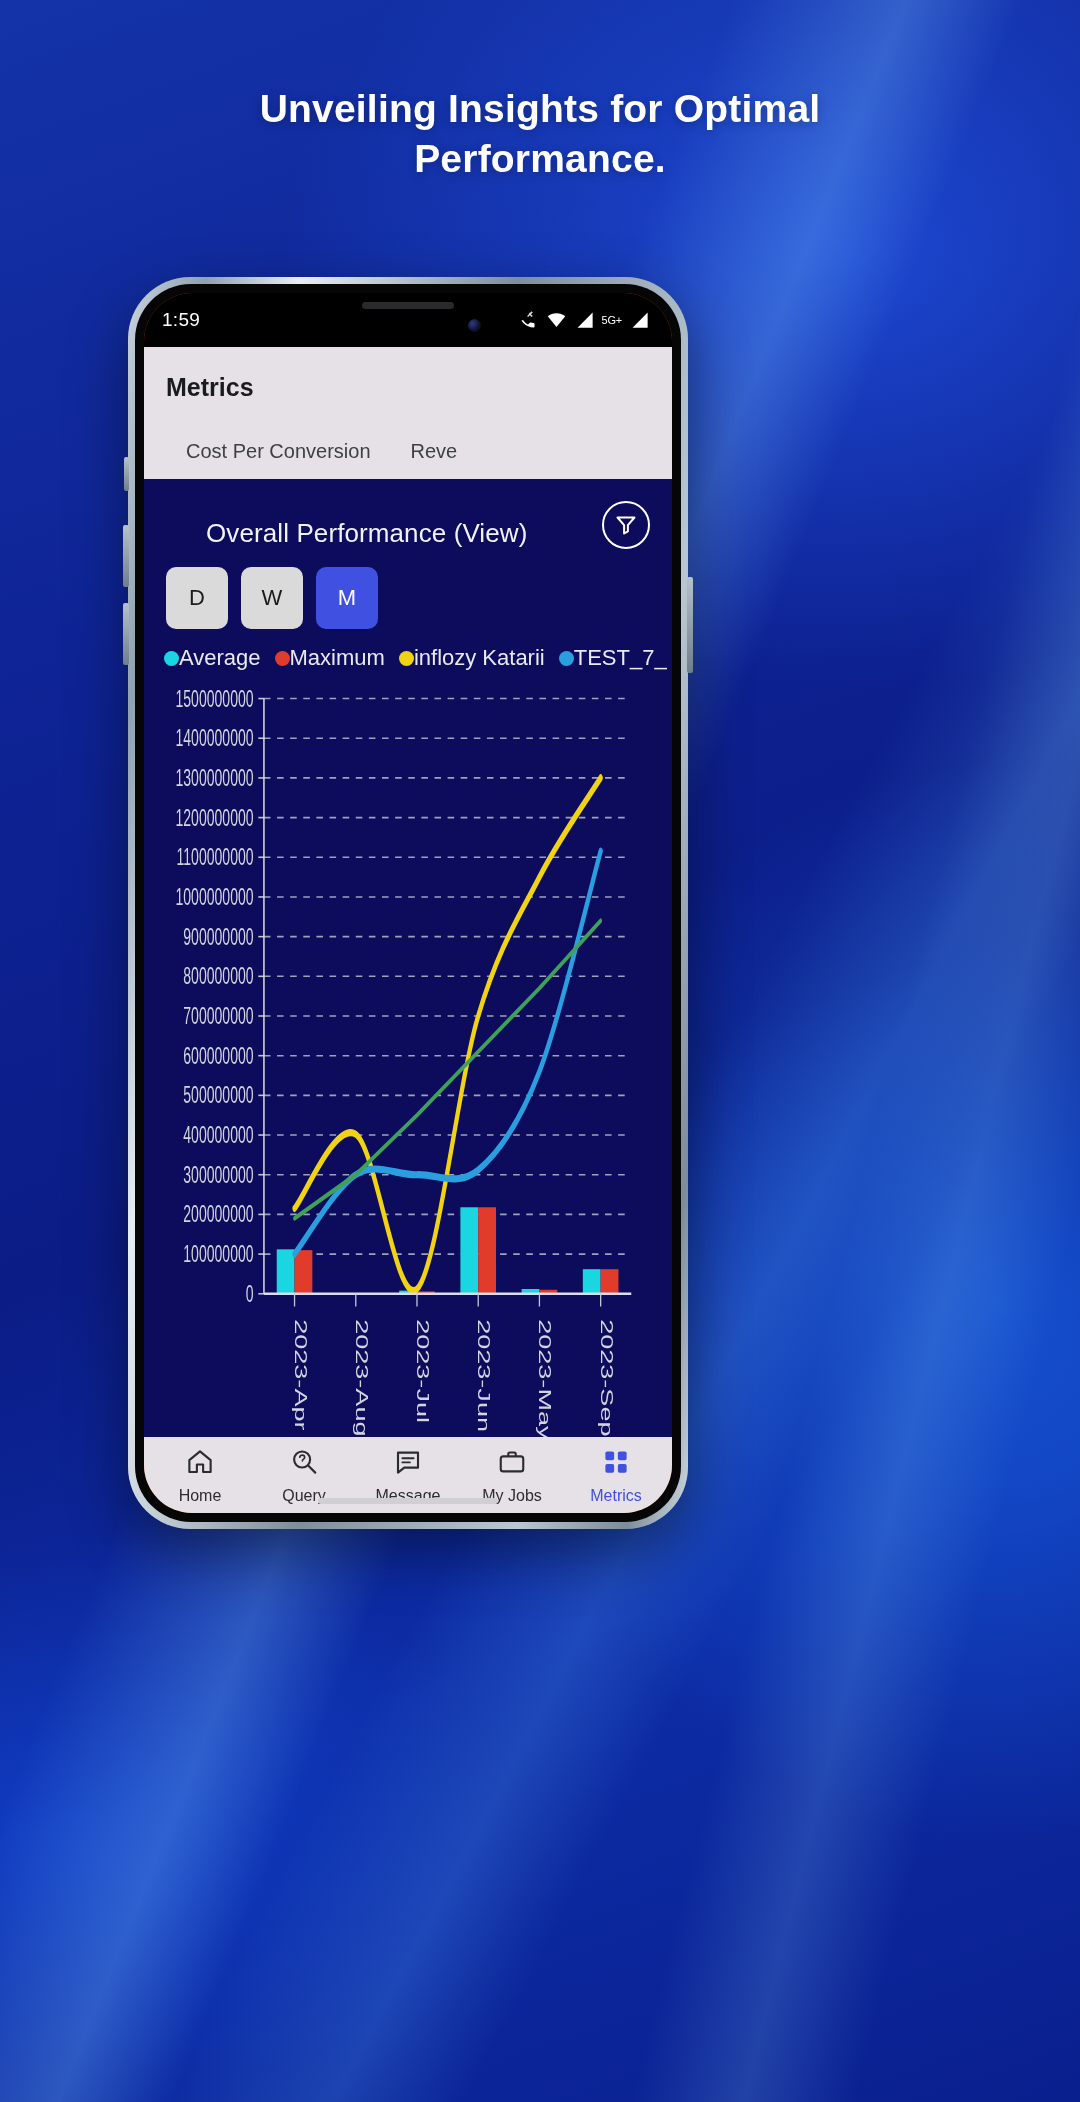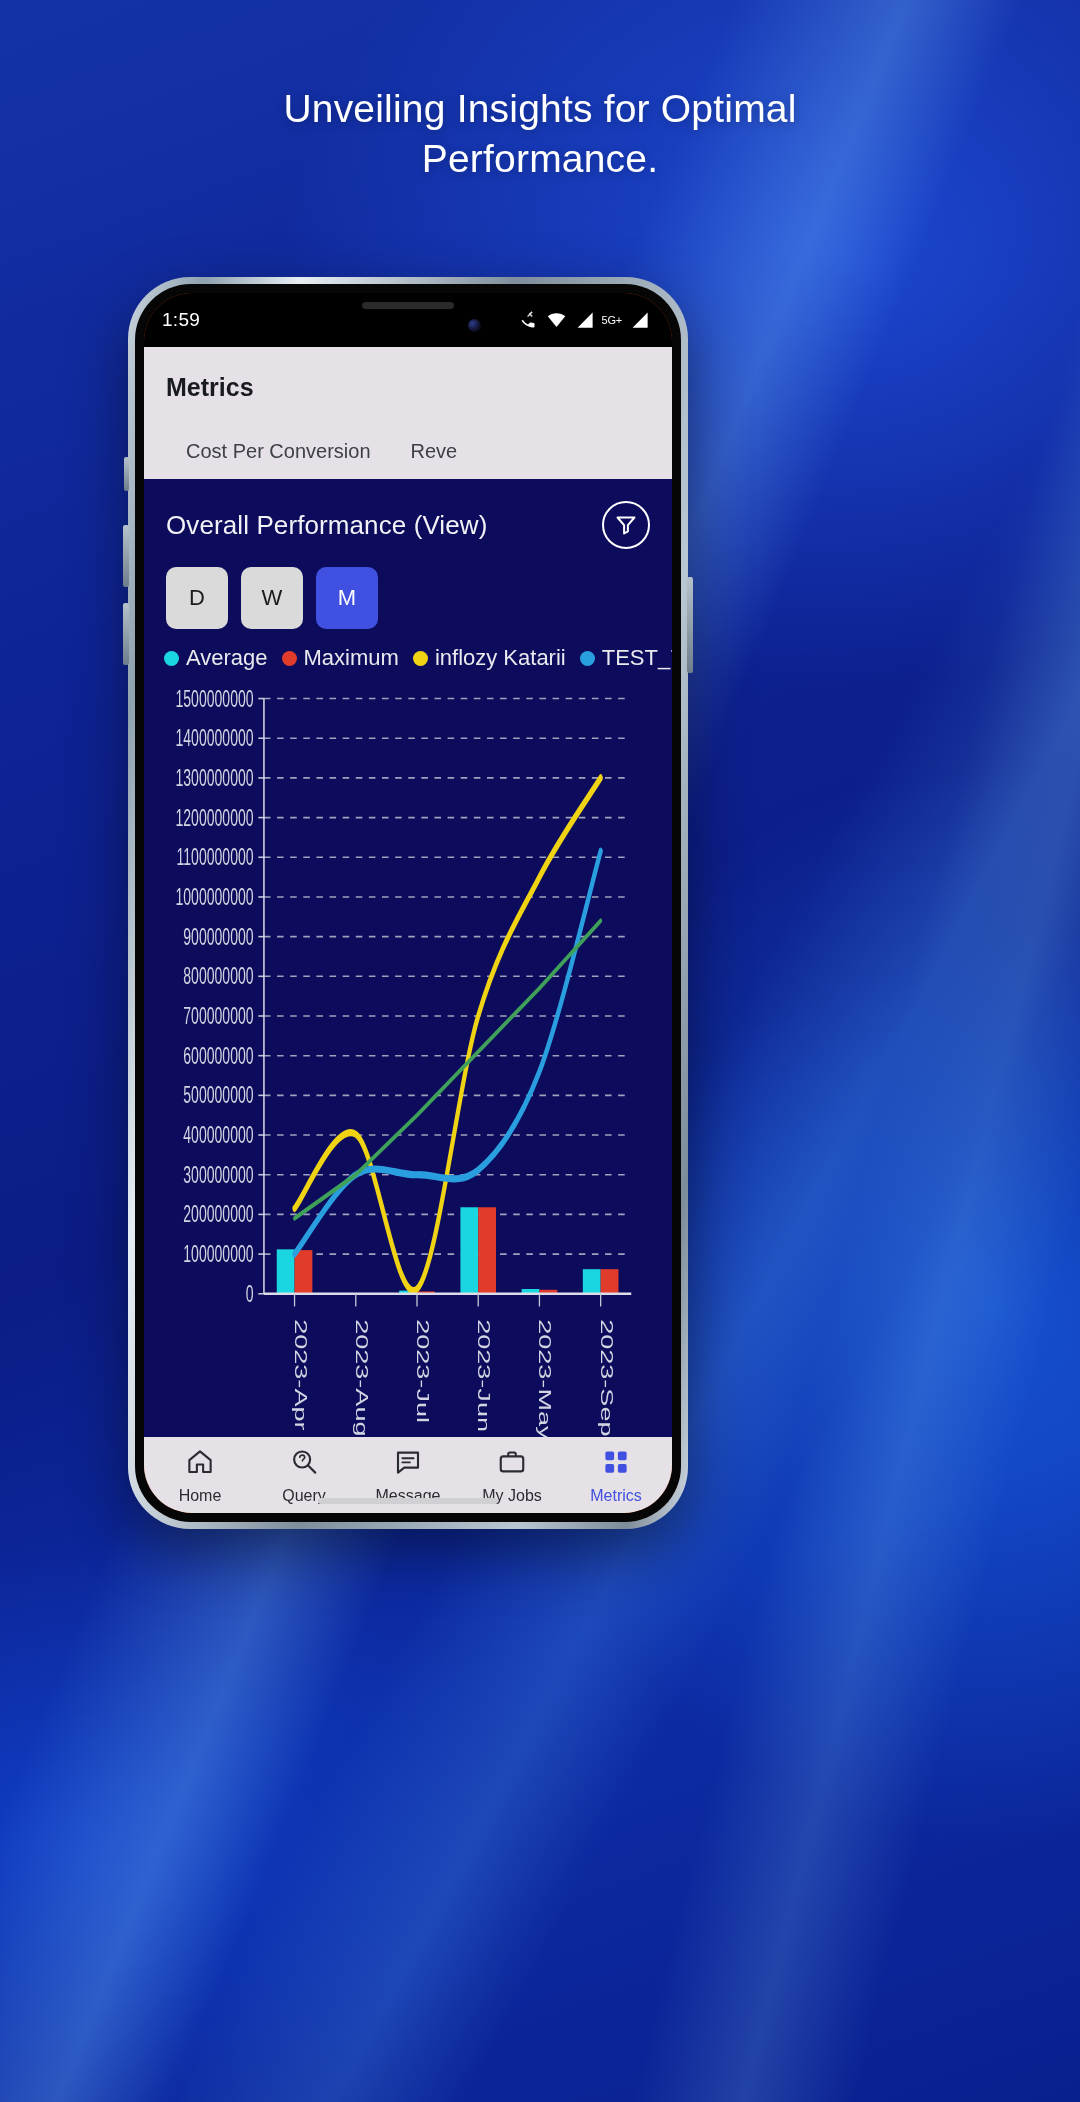--- a/index.html
+++ b/index.html
@@ -29,21 +29,21 @@
       linear-gradient(104deg, rgba(255,255,255,0) 72%, rgba(140,210,255,0.18) 79%, rgba(255,255,255,0) 86%);
   }
 
   
   #headline {
     position: absolute;
     top: 84px; left: 0; right: 0;
     text-align: center;
     color: #ffffff;
     font-size: 39px;
-    font-weight: normal;
+    font-weight: bold;
     line-height: 1.28;
     letter-spacing: .2px;
     padding: 0 110px;
     text-shadow: 0 2px 10px rgba(0,0,0,.25);
   }
 
   
   #phone {
     position: absolute;
     left: 128px; top: 277px;
@@ -151,22 +151,23 @@
   
   #panel {
     flex: 1 1 auto;
     background: #0d0c5c;
     padding: 14px 0 0 0;
     display: flex;
     flex-direction: column;
     min-height: 0;
   }
   #panel-head {
-    display: flex; align-items: center;
+    display: flex; align-items: flex-end;
     padding: 8px 22px 0 22px;
+    margin-left: 40px;
   }
   #panel-title {
     color: #f2f2f6;
     font-size: 26px;
     letter-spacing: .1px;
   }
   #filter-btn {
     margin-left: auto;
     width: 48px; height: 48px;
     border-radius: 50%;
@@ -204,21 +205,21 @@
   }
   .range-btn.active { background: #4050e0; color: #ffffff; }
 
   #legend {
     display: flex; align-items: center;
     gap: 7px;
     padding: 16px 0 0 20px;
     white-space: nowrap;
     overflow: hidden;
   }
-  .lg-item { display: flex; align-items: center; gap: 7px; flex: 0 0 auto; padding-right: 7px; }
+  .lg-item { display: flex; align-items: center; flex: 0 0 auto; padding-right: 7px; }
   .lg-dot { width: 15px; height: 15px; border-radius: 50%; flex: 0 0 auto; }
   .lg-label { color: #e9e9ee; font-size: 22px; }
 
   #plot-wrap {
     flex: 1 1 auto;
     position: relative;
     min-height: 0;
     padding: 18px 22px 0 0;
   }
   #plot-svg { width: 100%; height: 100%; display: block; }

